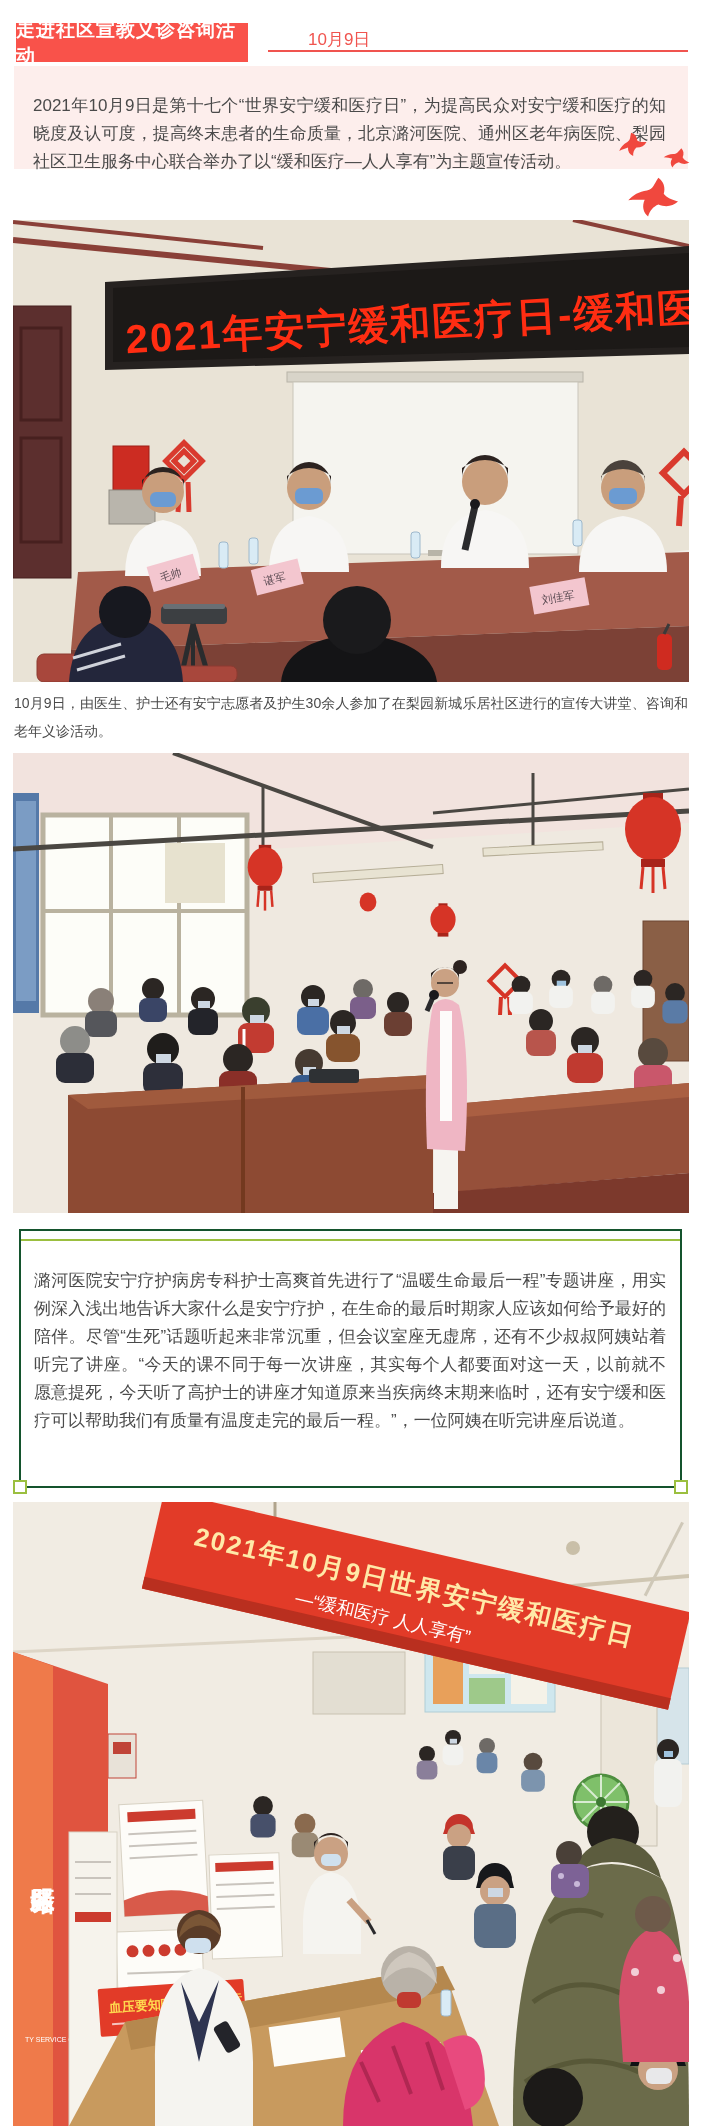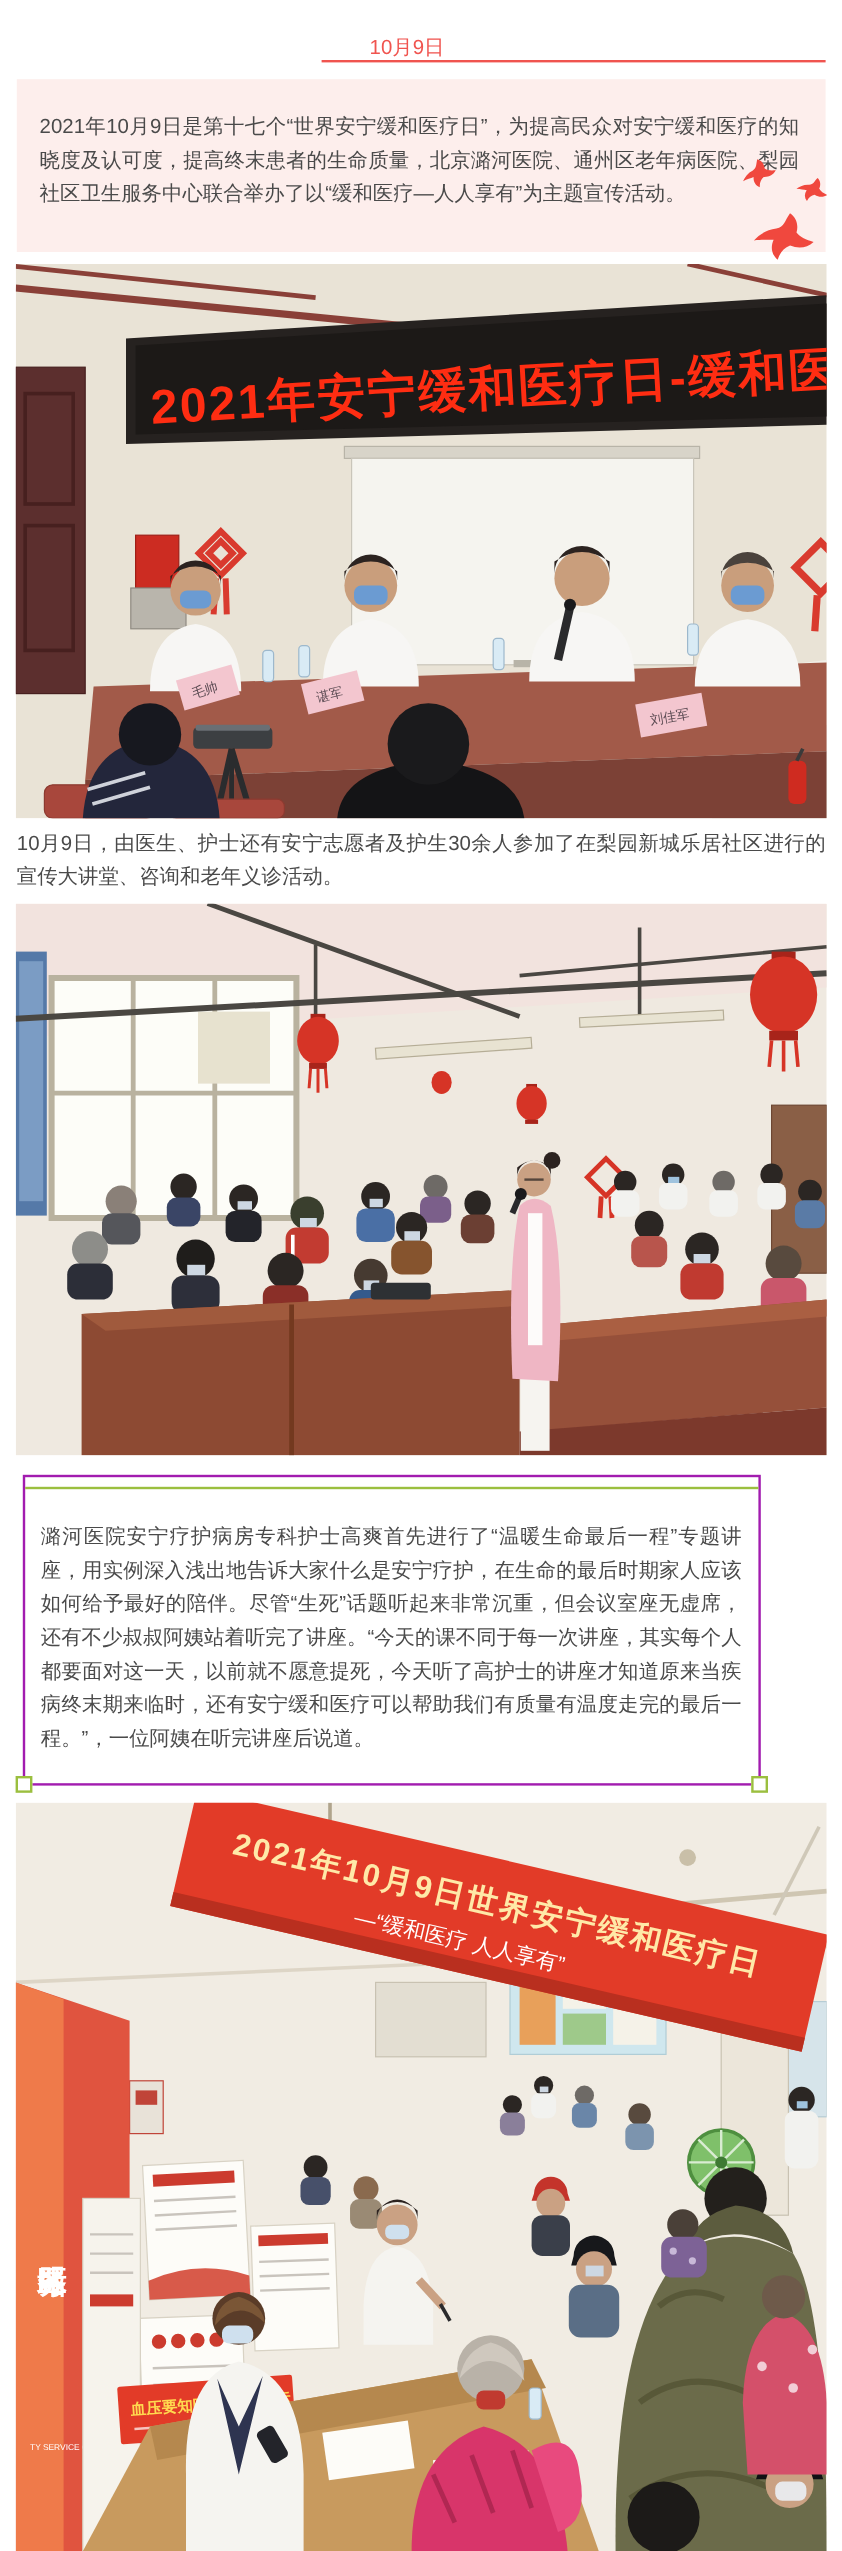--- a/index.html
+++ b/index.html
@@ -7,51 +7,52 @@
   .page{position:relative;width:702px;height:2126px;background:#fff;overflow:hidden;}
 
   
   .badge{position:absolute;left:16px;top:23px;width:232px;height:39px;background:#f9524a;
          color:#fff;font-size:19px;font-weight:bold;display:flex;align-items:center;
          justify-content:center;letter-spacing:1px;}
   .date{position:absolute;left:276px;top:28px;font-size:17px;color:#f0544f;margin-left:32px;}
   .date-line{position:absolute;left:268px;top:50px;width:420px;height:2px;background:#f0544f;}
 
   
-  .intro{position:absolute;left:14px;top:66px;width:674px;height:144px;background:#fdeeec;
+  .intro{position:absolute;left:14px;top:66px;width:674px;height:103px;background:#fdeeec;
          box-sizing:border-box;padding:26px 22px 0 19px;font-size:17px;line-height:28px;
          color:#4a4a4a;text-align:justify;}
   .birds{position:absolute;left:602px;top:120px;width:98px;height:104px;z-index:3;}
 
   
   .photo{position:absolute;left:13px;width:676px;overflow:hidden;}
   .photo svg{display:block;width:100%;height:100%;}
   .photo1{top:220px;height:462px;}
   .photo2{top:753px;height:460px;}
   .photo3{top:1502px;height:624px;}
 
   
-  .caption{position:absolute;left:14px;top:689px;width:674px;font-size:17px;line-height:28px;
+  .caption{position:absolute;left:14px;top:689px;width:674px;font-size:14px;line-height:28px;
            color:#4a4a4a;text-align:justify;}
 
   
-  .quote-box{position:absolute;left:19px;top:1229px;width:615px;height:259px;box-sizing:border-box;
-             border:2px solid #a21caf;background:#fff;}
+  .quote-box{position:absolute;left:19px;top:1229px;width:663px;height:259px;box-sizing:border-box;
+             border:2px solid #14532d;background:#fff;}
   .quote-topline{position:absolute;left:0;right:0;top:8px;height:0;border-top:2px solid #9bbf3f;}
   .quote-sq{position:absolute;width:10px;height:10px;background:#fff;border:2px solid #9bbf3f;bottom:-8px;}
   .sq-l{left:-8px;}
   .sq-r{right:-8px;}
   .quote-text{position:absolute;left:13px;right:14px;top:36px;font-size:17px;line-height:28px;
               color:#4a4a4a;text-align:justify;}
 </style>
 </head>
 <body>
 
 <div class="page">
 
+  <div class="badge">走进社区宣教义诊咨询活动</div>
   <div class="date">10月9日</div>
   <div class="date-line"></div>
 
   <div class="intro">2021年10月9日是第十七个“世界安宁缓和医疗日”，为提高民众对安宁缓和医疗的知晓度及认可度，提高终末患者的生命质量，北京潞河医院、通州区老年病医院、梨园社区卫生服务中心联合举办了以“缓和医疗—人人享有”为主题宣传活动。</div>
 
   <svg class="birds" viewBox="0 0 98 104">
     <g fill="#f0483e">
       <path transform="translate(14,16) scale(0.55) rotate(-12)" d="M28 0 C24 8 25 12 18 15 C10 17 4 22 0 28 C7 26 12 26 17 25 C15 32 17 38 23 42 C24 35 27 31 32 28 C40 30 47 28 52 22 C45 21 40 20 36 16 C37 9 34 3 28 0 Z"></path>
       <path transform="translate(66,24) scale(0.5) rotate(18)" d="M28 0 C24 8 25 12 18 15 C10 17 4 22 0 28 C7 26 12 26 17 25 C15 32 17 38 23 42 C24 35 27 31 32 28 C40 30 47 28 52 22 C45 21 40 20 36 16 C37 9 34 3 28 0 Z"></path>
       <path transform="translate(30,54) scale(0.95) rotate(8)" d="M28 0 C24 8 25 12 18 15 C10 17 4 22 0 28 C7 26 12 26 17 25 C15 32 17 38 23 42 C24 35 27 31 32 28 C40 30 47 28 52 22 C45 21 40 20 36 16 C37 9 34 3 28 0 Z"></path>

